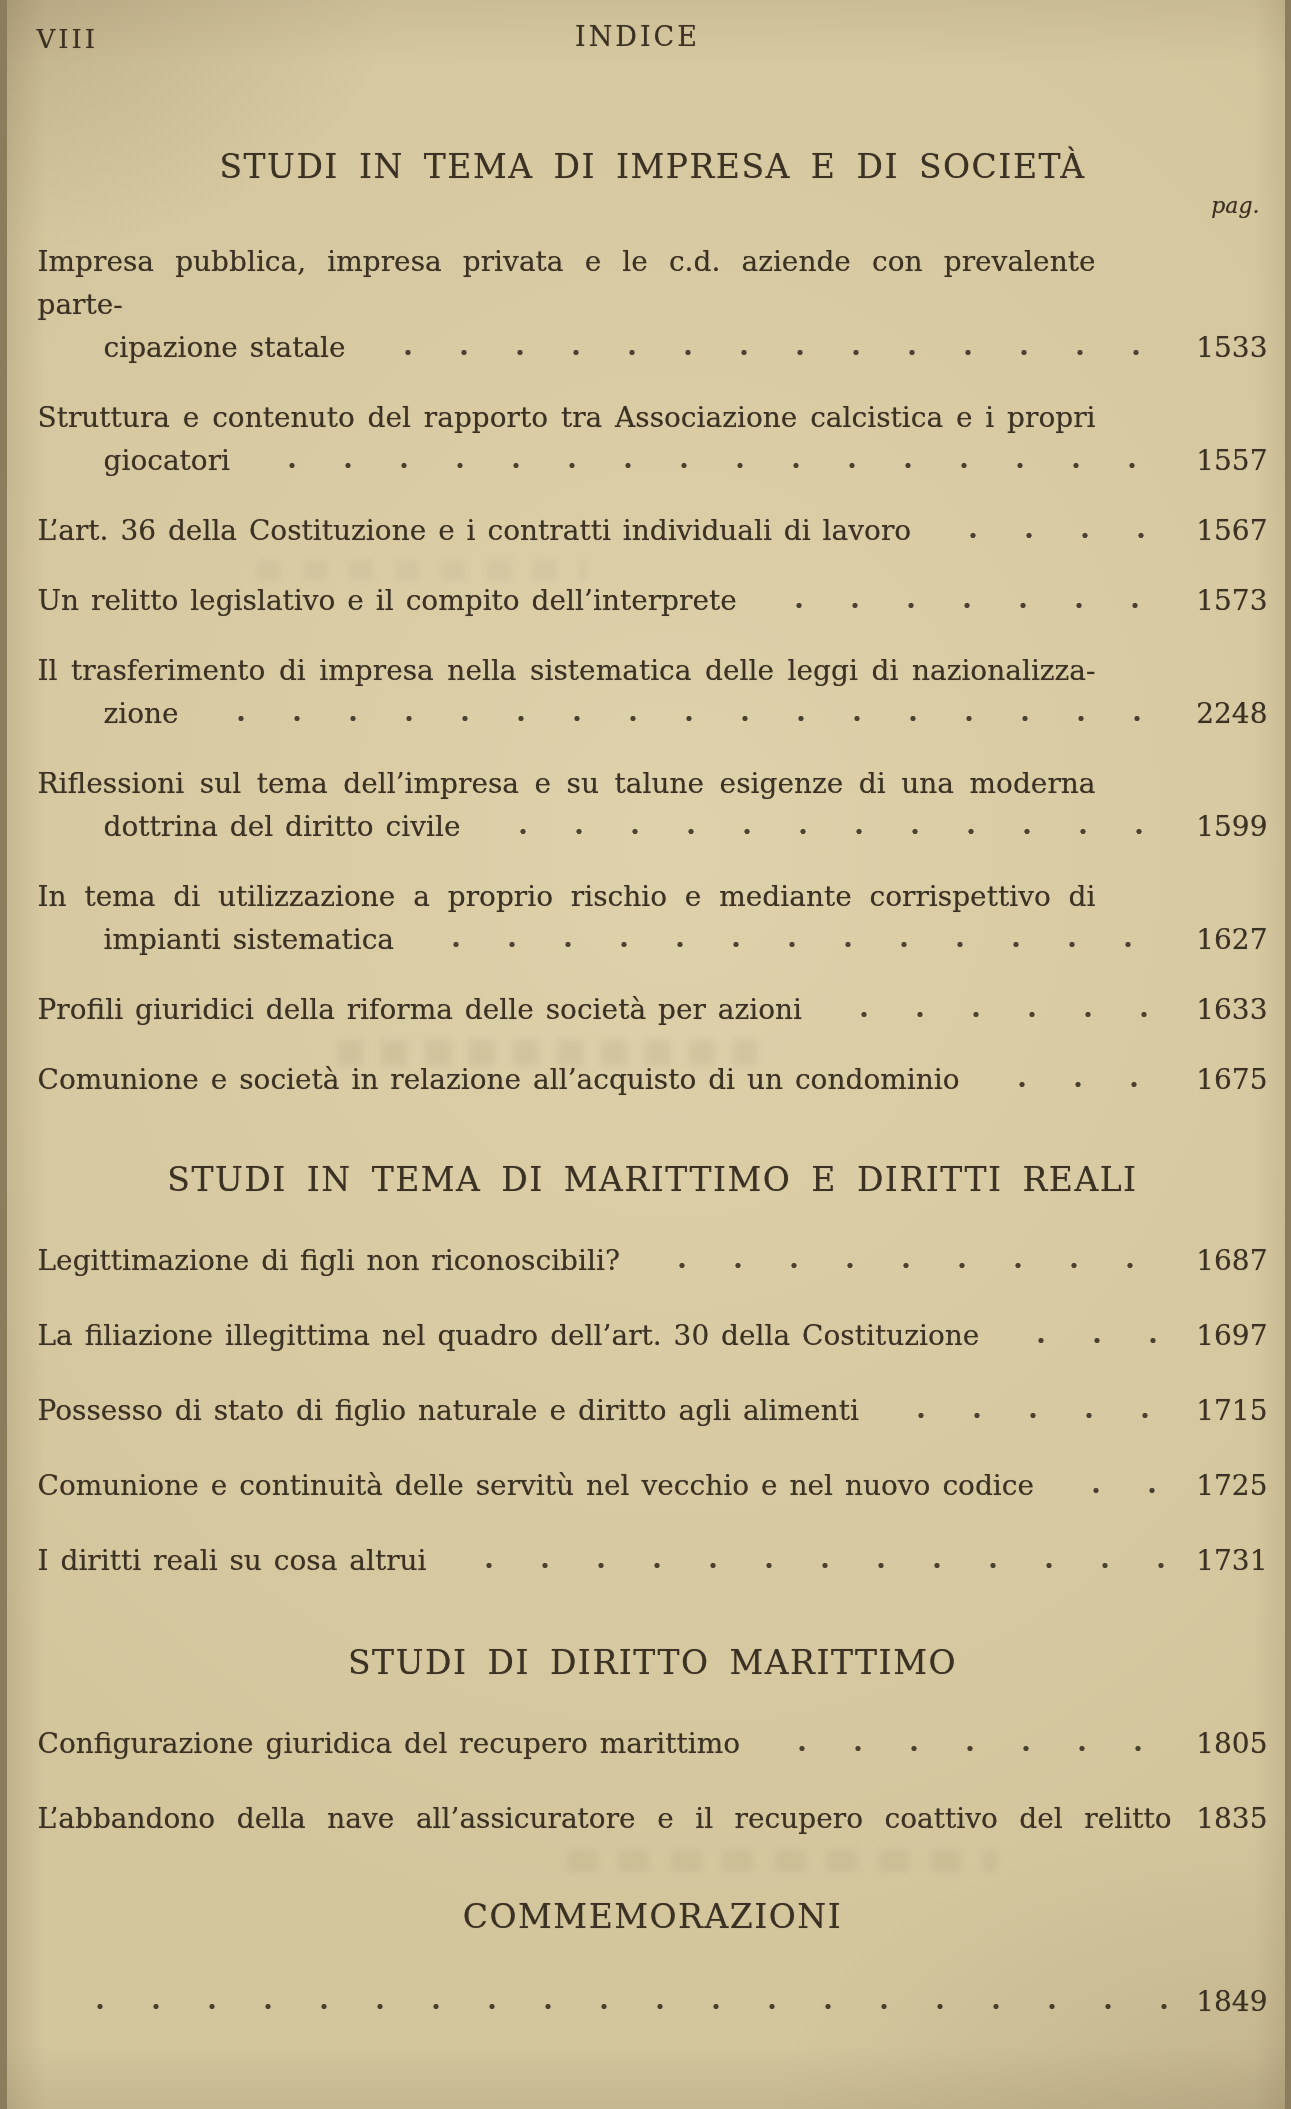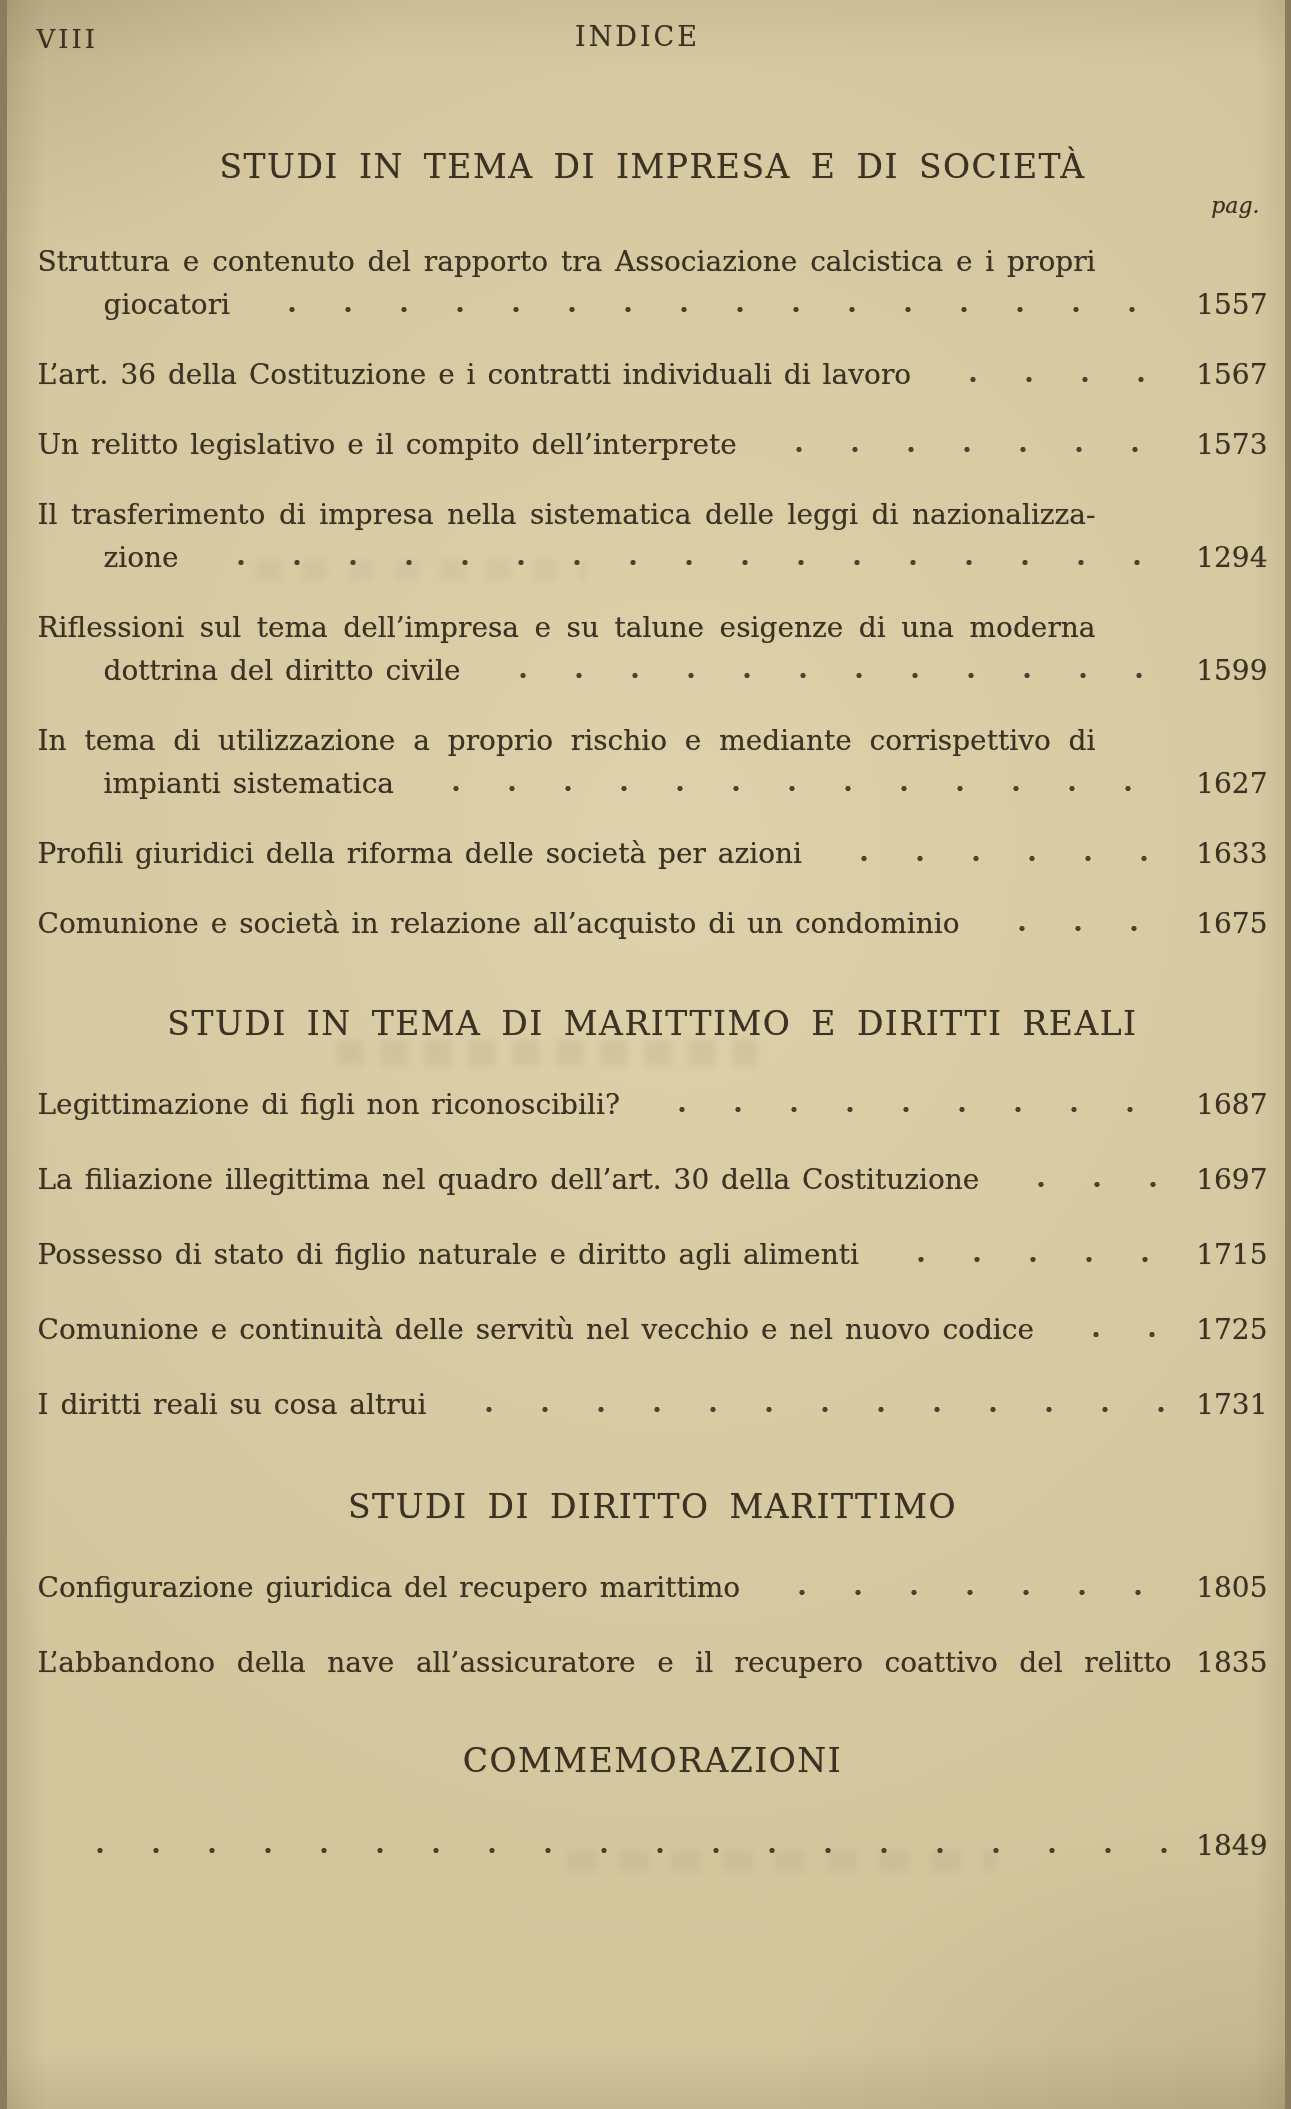--- a/index.html
+++ b/index.html
@@ -102,20 +102,30 @@
 
   <div class="folio">VIII</div>
   <div class="running-head">INDICE</div>
 
   <main class="toc">
 
       <section class="toc-section">
         <h2 class="section-title">STUDI IN TEMA DI IMPRESA E DI SOCIETÀ</h2>
         <div class="pag-label">pag.</div>
         <div class="entries">
+      <div class="entry">
+        <div class="entry-lines">
+              <div class="line">Impresa pubblica, impresa privata e le c.d. aziende con prevalente parte-</div>
+            </div>
+        <div class="entry-last indent">
+          <span class="txt">cipazione statale</span>
+          <span class="leader"></span>
+          <span class="pg">1533</span>
+        </div>
+      </div>
 
       <div class="entry">
         <div class="entry-lines">
               <div class="line">Struttura e contenuto del rapporto tra Associazione calcistica e i propri</div>
             </div>
         <div class="entry-last indent">
           <span class="txt">giocatori</span>
           <span class="leader"></span>
           <span class="pg">1557</span>
         </div>
@@ -139,21 +149,21 @@
         </div>
       </div>
 
       <div class="entry">
         <div class="entry-lines">
               <div class="line">Il trasferimento di impresa nella sistematica delle leggi di nazionalizza-</div>
             </div>
         <div class="entry-last indent">
           <span class="txt">zione</span>
           <span class="leader"></span>
-          <span class="pg">1294</span>
+          <span class="pg">2248</span>
         </div>
       </div>
 
       <div class="entry">
         <div class="entry-lines">
               <div class="line">Riflessioni sul tema dell’impresa e su talune esigenze di una moderna</div>
             </div>
         <div class="entry-last indent">
           <span class="txt">dottrina del diritto civile</span>
           <span class="leader"></span>

